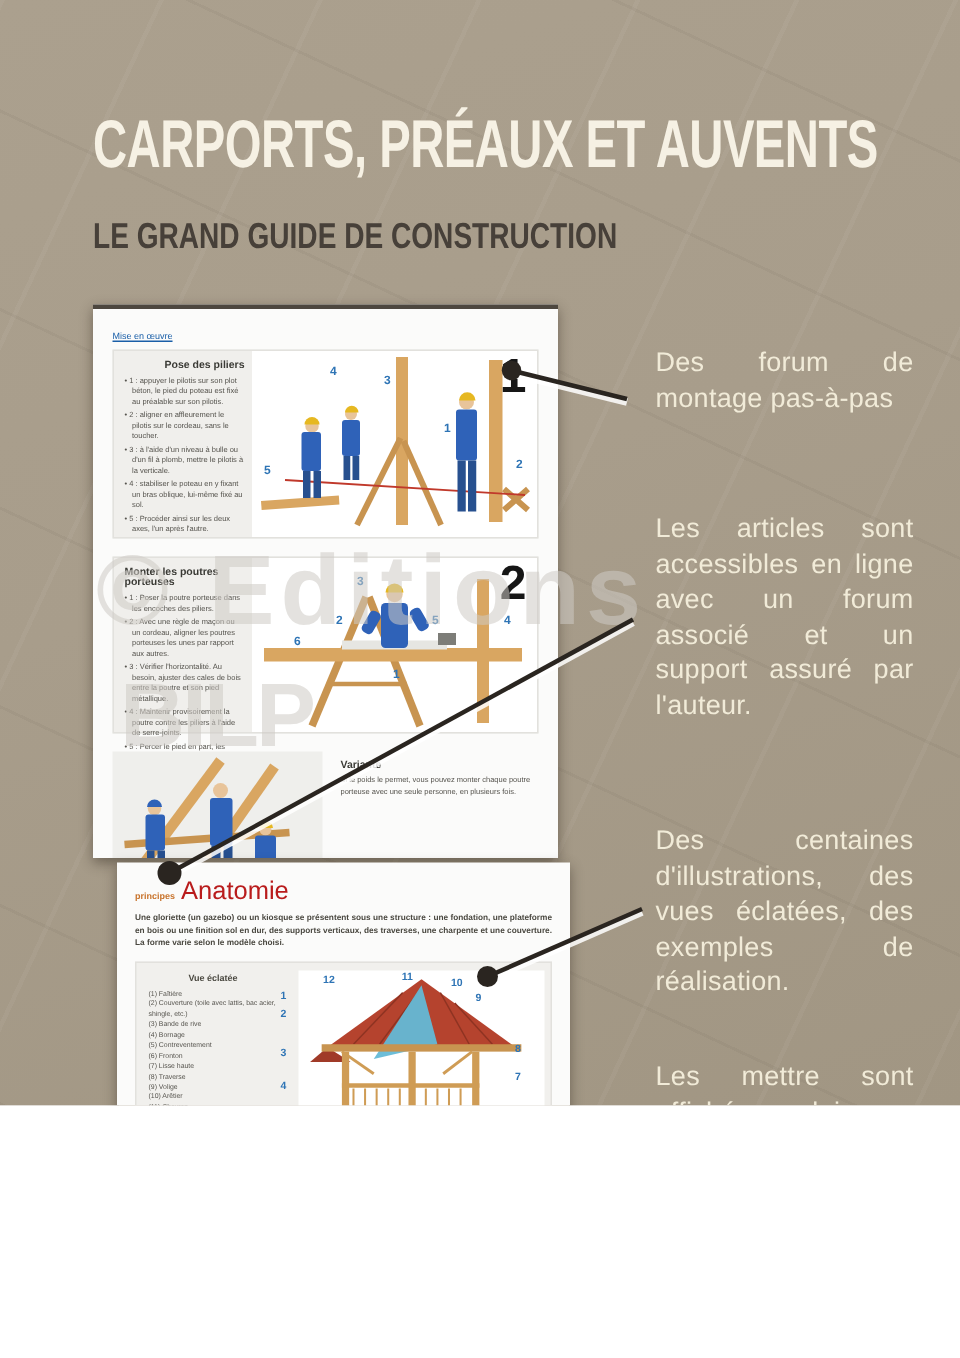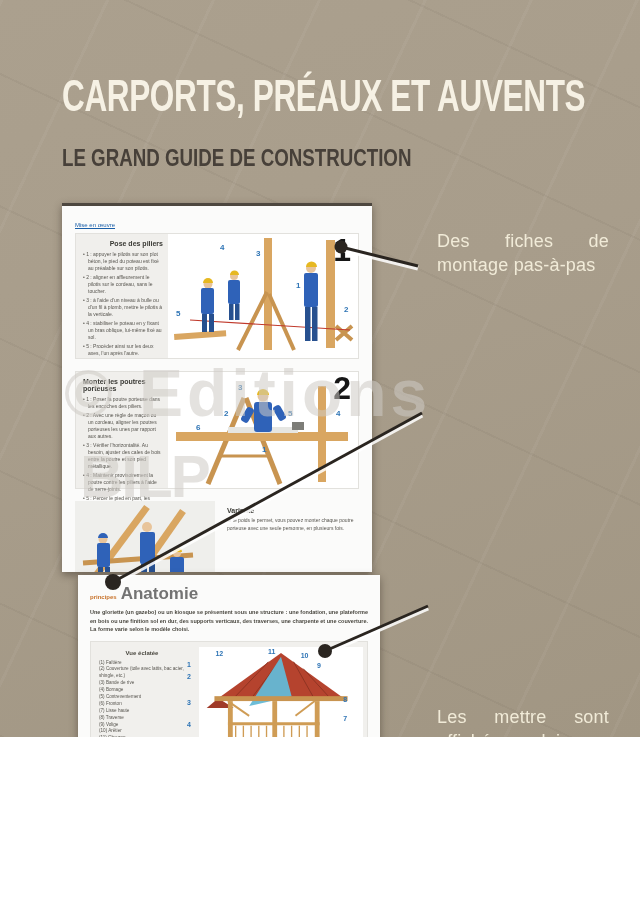--- a/index.html
+++ b/index.html
@@ -34,21 +34,21 @@
   .fiche-illus { position:relative; flex:1; background:#ffffff; }
   .big-num { position:absolute; top:0px; right:7px; font-size:32px; font-weight:700; color:#161616; line-height:1; z-index:3; }
 
   .variante-row { display:flex; margin-top:2px; }
   .variante-illus { position:relative; width:140px; height:92px; background:#efefec; }
   .variante-text { flex:1; padding:6px 4px 0 12px; }
   .variante-heading { font-size:7px; font-weight:700; color:#3a3a35; margin-bottom:3px; }
   .variante-body { font-size:5px; color:#56544e; line-height:1.5; }
 
   .kicker { font-size:6px; font-weight:700; color:#c8732b; margin-right:4px; }
-  .doc-h1 { font-size:17px; font-weight:700; color:#737373; display:inline; }
+  .doc-h1 { font-size:17px; font-weight:400; color:#b91c1c; display:inline; }
   .doc-intro { font-size:5.5px; font-weight:700; color:#4a4840; line-height:1.55; text-align:justify; margin-top:4px; }
 
   .exploded { position:relative; display:flex; background:#f1f0ed; border:1px solid #e2e1dd; height:130px; margin:7px 0 8px 0; padding:5px 4px 5px 8px; }
   .exploded-list-col { width:86px; }
   .exploded-title { font-size:6px; font-weight:700; color:#4a4840; text-align:center; margin:3px 0 4px 0; }
   .exploded-parts { list-style:none; font-size:4.6px; line-height:1.5; color:#57554f; }
   .exploded-numcol { position:relative; width:14px; }
   .exploded-numcol span, .gz-num { position:absolute; font-size:7px; font-weight:700; color:#2e74b5; }
   .exploded-illus { position:relative; flex:1; background:#ffffff; }
 
@@ -285,21 +285,23 @@
     <div class="infra-h">L'infrastructure : fondation et plateforme</div>
     <p class="infra-p"><span>Plusieurs </span><span class="lnk">méthodes</span><span class="url"> https://www.guide-gloriette.fr/... </span><span> peuvent être adoptées pour servir de fondation et de plateforme à ces constructions :</span></p>
     <ul class="infra-bullets">
       <li><span class="lnk">une structure sans fondation</span><span class="url"> https://www.guide-gloriette.fr/...</span><span>,</span></li>
       <li><span class="lnk">les fondations avec plateforme en bois</span><span class="url"> https://www.guide-gloriette.fr/...</span><span>, dont la </span><span class="lnk">plateforme en bois sur galets</span><span class="url"> https://www.guide-gloriette.fr/...</span><span>, les </span><span class="lnk">plateformes sur appuis ponctuels</span><span class="url"> https://www.guide-gloriette.fr/...</span><span>, les </span><span class="lnk">plateformes en bastaing</span><span class="url"> https://www.guide-gloriette.fr/...</span><span>,</span></li>
       <li><span class="lnk">les fondations dures</span><span class="url"> https://www.guide-gloriette.fr/...</span><span>.</span></li>
     </ul>
     <p class="infra-outro">La fondation est la base de cet ouvrage car elle va supporter une charge assez importante et la transmettre au sol. Le choix entre ces types de fondations dépend essentiellement du type de sol naturel et de la finition au sol voulue. Une finition en béton, carrelé, platelage en bois, etc. Si la charge de la structure n'est pas trop importante, vous</p>
   </div>
 
-  <div class="callout" id="callout1">Des fiches de montage pas-à-pas</div>
+  <div class="callout" id="callout1">Des forum de montage pas-à-pas</div>
+  <div class="callout" id="callout2">Les articles sont accessibles en ligne avec un forum associé et un support assuré par l'auteur.</div>
+  <div class="callout" id="callout3">Des centaines d'illustrations, des vues éclatées, des exemples de réalisation.</div>
   <div class="callout" id="callout4">Les mettre sont affichés en clair pour un accès WEB à des ressources additionnelles.</div>
 
   <div class="watermark">
     <div class="wm-line1">© Editions</div>
     <div class="wm-line2">BILP</div>
   </div>
 
   <svg class="connector-layer" width="640" height="905" viewBox="0 0 640 905">
     <g>
       <line x1="341" y1="249" x2="418" y2="268" stroke="rgba(255,255,255,0.85)" stroke-width="5"></line>

